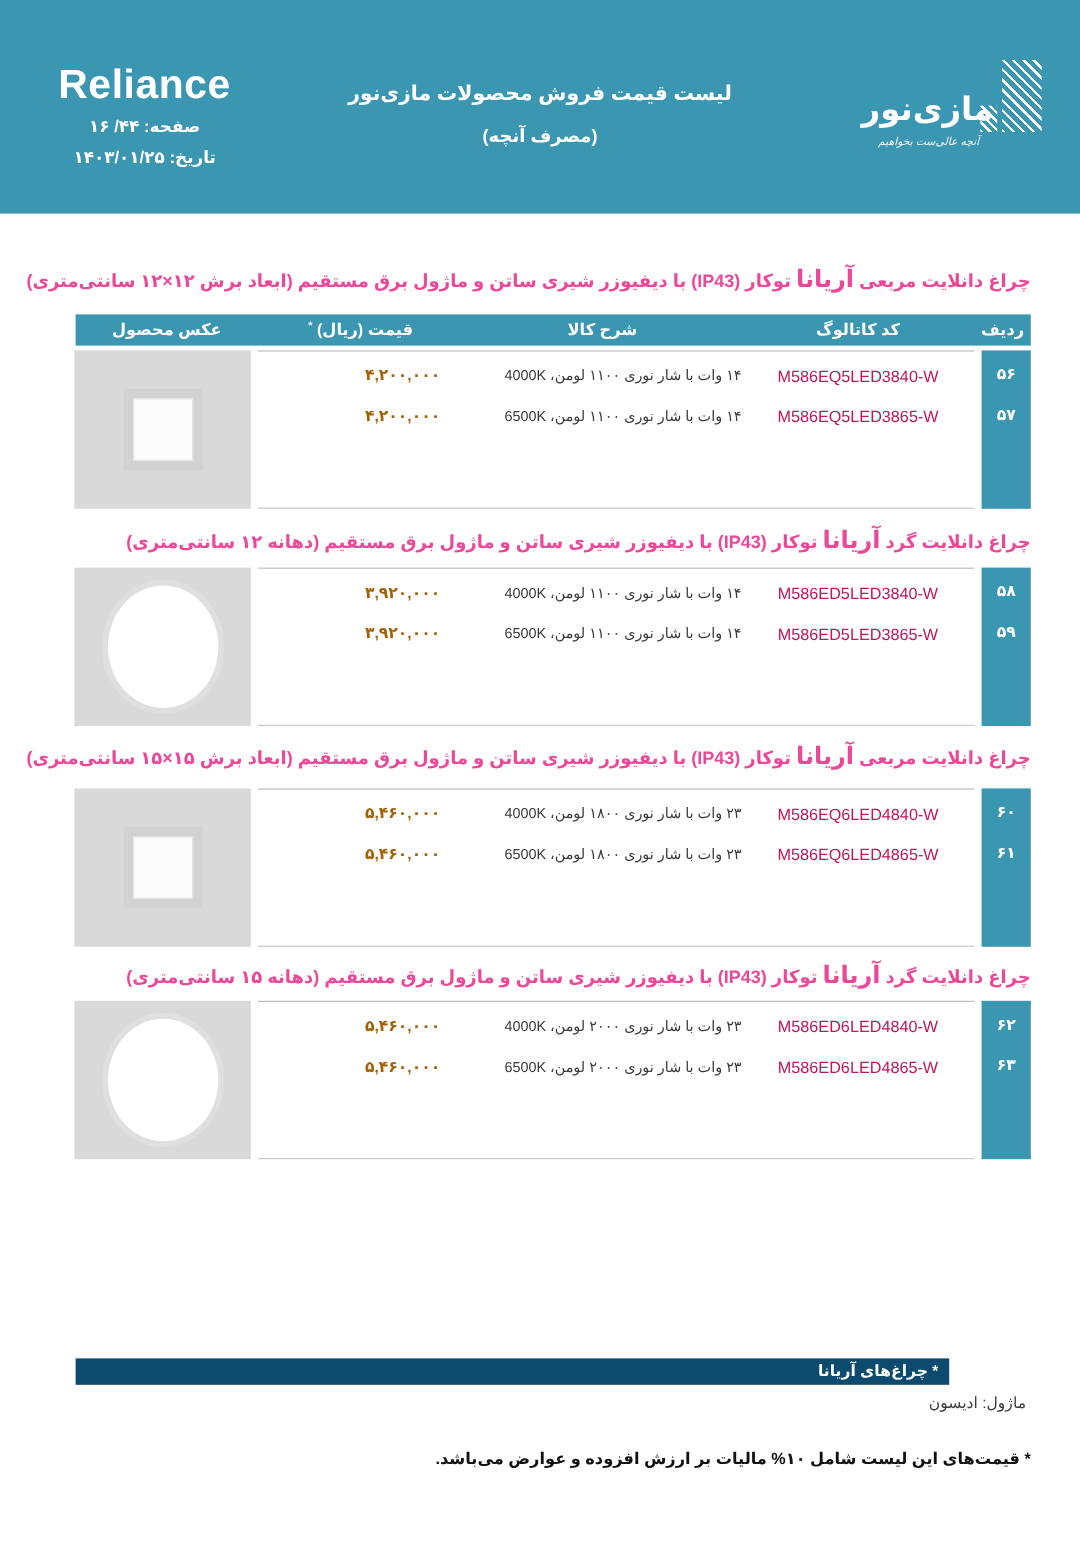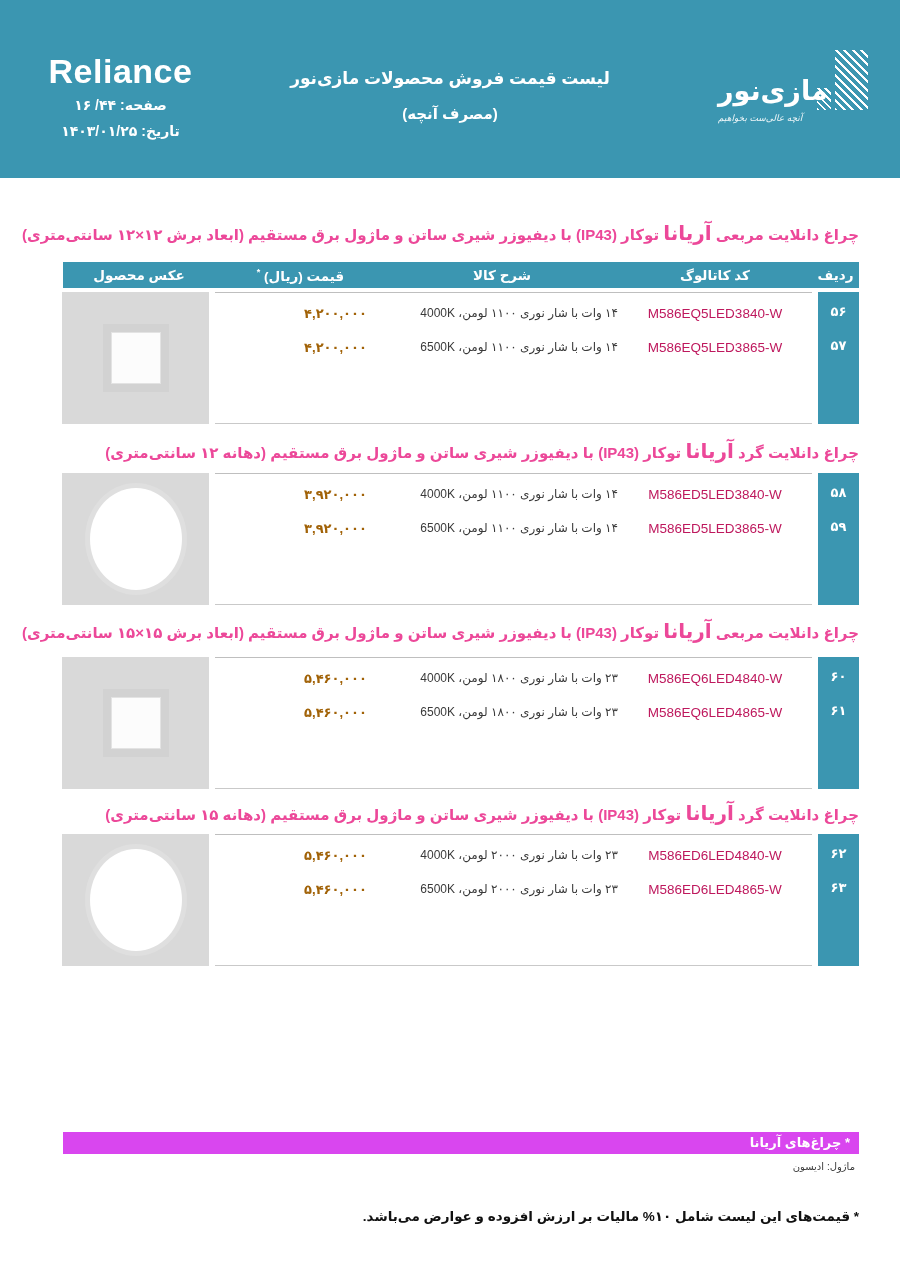--- a/index.html
+++ b/index.html
@@ -15,21 +15,21 @@
   .hdr-center { position:absolute; top:68px; left:230px; width:440px; text-align:center; direction:rtl; }
   .doc-title { font-size:17px; font-weight:bold; }
   .doc-subtitle { font-size:15px; font-weight:bold; margin-top:16px; }
   .hdr-logo { position:absolute; top:50px; right:32px; width:150px; direction:rtl; }
   .logo-row { display:flex; flex-direction:row; align-items:flex-end; justify-content:flex-start; gap:7px; }
   .hatch { width:44px; height:60px; position:relative;
     background:repeating-linear-gradient(45deg,#ffffff 0 2px,rgba(255,255,255,0) 2px 6px); }
   .hatch::after { content:""; position:absolute; left:-18px; bottom:0; width:14px; height:22px;
     background:repeating-linear-gradient(45deg,#ffffff 0 2px,rgba(255,255,255,0) 2px 5px); }
   .wordmark { font-size:27px; font-weight:bold; line-height:30px; padding-bottom:4px; }
-  .tagline { font-size:9px; font-style:italic; opacity:.92; margin-top:3px; padding-right:52px; text-align:left; }
+  .tagline { font-size:9px; font-style:italic; opacity:.92; margin-top:3px; padding-right:52px; text-align:right; }
 
   
   .section { position:absolute; left:63px; width:796px; }
   .s1 { top:220px; } .s2 { top:438px; } .s3 { top:618px; } .s4 { top:800px; }
   .sec-title { direction:rtl; text-align:right; font-size:15px; font-weight:bold; color:#ec4899;
     height:26px; line-height:26px; white-space:nowrap; }
   .sec-title .brand-name { font-size:20px; }
 
   .thead { display:grid; direction:rtl; grid-template-columns:47px 194px 232px 171px 152px;
     height:26px; margin-top:16px; background:#3b96b1; color:#fff; font-size:13.5px; font-weight:bold;
@@ -46,25 +46,25 @@
   .code { direction:ltr; text-align:center; font-size:13.5px; color:#be185d; }
   .desc { direction:rtl; text-align:right; font-size:12px; color:#3a3a3a; }
   .price { direction:rtl; text-align:center; padding-left:70px; font-size:13px; font-weight:bold; color:#a16207; }
   .photo { width:147px; flex:none; background:#d9d9d9; display:flex; align-items:center; justify-content:center; }
   .shape-square { width:50px; height:52px; background:#fcfcfc; border:1px solid #e3e3e3;
     box-shadow:0 0 0 8px #d2d2d2; }
   .shape-round { width:92px; height:102px; border-radius:50%; background:#ffffff;
     box-shadow:0 0 0 5px #dfdfdf; }
 
   
-  .foot-bar { position:absolute; left:63px; width:796px; top:1132px; height:22px; background:#d946ef;
+  .foot-bar { position:absolute; left:63px; width:728px; top:1132px; height:22px; background:#0c4a6e;
     color:#fff; direction:rtl; text-align:right; font-size:13px; font-weight:bold; line-height:22px;
     padding:0 9px; }
   .module-note { position:absolute; left:63px; width:792px; top:1161px; direction:rtl; text-align:right;
-    font-size:10px; color:#3c3c3c; }
+    font-size:13px; color:#3c3c3c; }
   .tax-note { position:absolute; left:63px; width:796px; top:1208px; direction:rtl; text-align:right;
     font-size:13.5px; font-weight:bold; color:#111; }
 </style>
 </head>
 <body>
 
 <div class="page">
 
   <header class="hdr">
     <div class="hdr-left">

